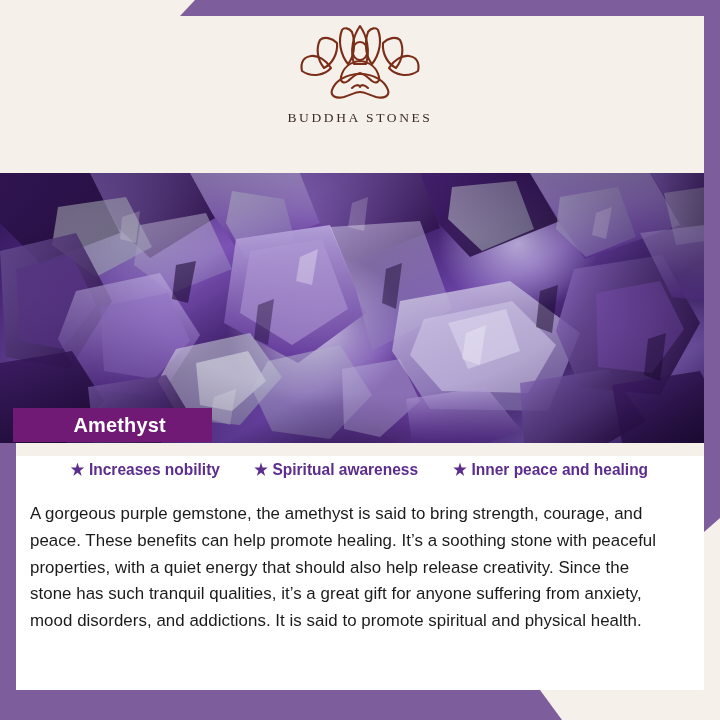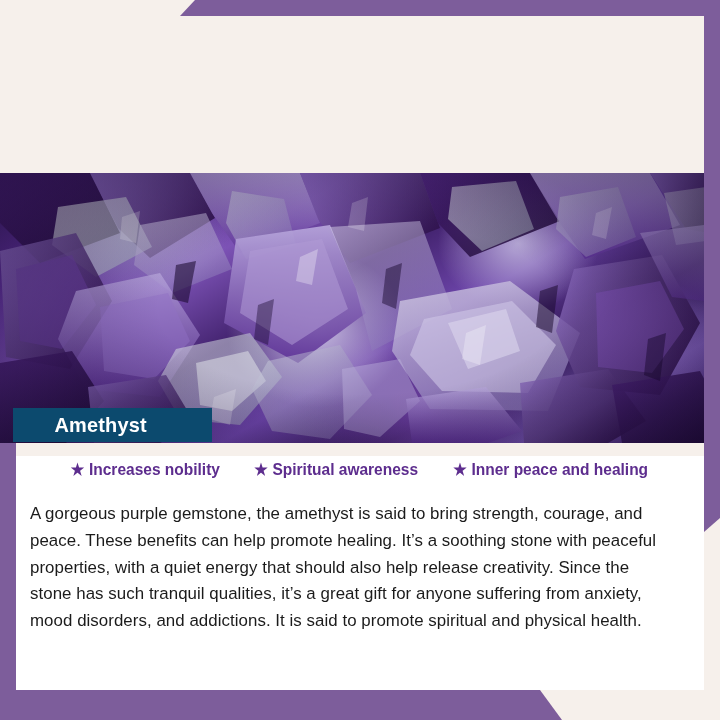--- a/index.html
+++ b/index.html
@@ -84,22 +84,22 @@
   }
   #hero-vignette {
     position:absolute; inset:0;
     background:
       radial-gradient(ellipse 70% 80% at 50% 50%, rgba(0,0,0,0) 40%, rgba(20,6,40,.55) 100%);
   }
 
   
   #stone-label-banner {
     position:absolute; left:13px; top:408px; width:199px; height:34px;
-    background:#0c4a6e;
-    display:flex; align-items:center;
+    background:#701a75;
+    display:flex; align-items:center;padding-left:19px;
   }
   #stone-label-text {
     color:#ffffff;
     font-family:"Liberation Sans Narrow","Liberation Sans", sans-serif;
     font-weight:700;
     font-size:21px;
     letter-spacing:0.2px;
     padding-left:40px;
     transform:scaleX(0.95);
   }
@@ -137,20 +137,51 @@
     letter-spacing:0.05px;
     transform:scaleX(0.97);
     transform-origin:left top;
   }
 </style>
 </head>
 <body>
 
 <div id="header">
 
+  <div id="logo-wrap">
+    <span id="brand-logo-icon">
+      <svg width="140" height="78" viewBox="0 0 140 78">
+        <g fill="none" stroke="#7a2e18" stroke-width="2.1" stroke-linecap="round" stroke-linejoin="round">
+
+          <path d="M12 47 C10 38 14 33 21 32 C28 31 36 36 41 44 C35 51 22 54 12 47 Z"></path>
+
+          <path d="M128 47 C130 38 126 33 119 32 C112 31 104 36 99 44 C105 51 118 54 128 47 Z"></path>
+
+          <path d="M30 16 C26 24 27 35 34 44 C42 40 48 30 47 19 C42 14 34 12 30 16 Z"></path>
+
+          <path d="M110 16 C114 24 113 35 106 44 C98 40 92 30 93 19 C98 14 106 12 110 16 Z"></path>
+
+          <path d="M52 6 C48 16 50 30 58 40 C64 33 66 20 62 8 C59 4 54 3 52 6 Z"></path>
+
+          <path d="M88 6 C92 16 90 30 82 40 C76 33 74 20 78 8 C81 4 86 3 88 6 Z"></path>
+
+          <path d="M70 2 C63 12 60 26 64 40 L76 40 C80 26 77 12 70 2 Z"></path>
+
+          <ellipse cx="70" cy="27" rx="7.5" ry="9"></ellipse>
+
+          <path d="M70 37 C60 38 53 44 51 53 C50 58 54 60 58 57 C62 54 65 50 70 49 C75 50 78 54 82 57 C86 60 90 58 89 53 C87 44 80 38 70 37 Z"></path>
+
+          <path d="M70 50 C56 50 45 57 42 66 C40 72 46 75 54 73 C61 71 65 68 70 68 C75 68 79 71 86 73 C94 75 100 72 98 66 C95 57 84 50 70 50 Z"></path>
+
+          <path d="M62 64 C65 61 69 60 70 63 C71 60 75 61 78 64"></path>
+        </g>
+      </svg>
+    </span>
+    <div id="brand-wordmark">BUDDHA STONES</div>
+  </div>
 
 </div>
 
 <div id="hero-photo">
   <div id="hero-base"></div>
 
   <svg width="720" height="270" viewBox="0 0 720 270" style="position:absolute;inset:0;">
     <defs>
       <linearGradient id="fA" x1="0" y1="0" x2="1" y2="1">
         <stop offset="0" stop-color="#e3e7ea"></stop>

